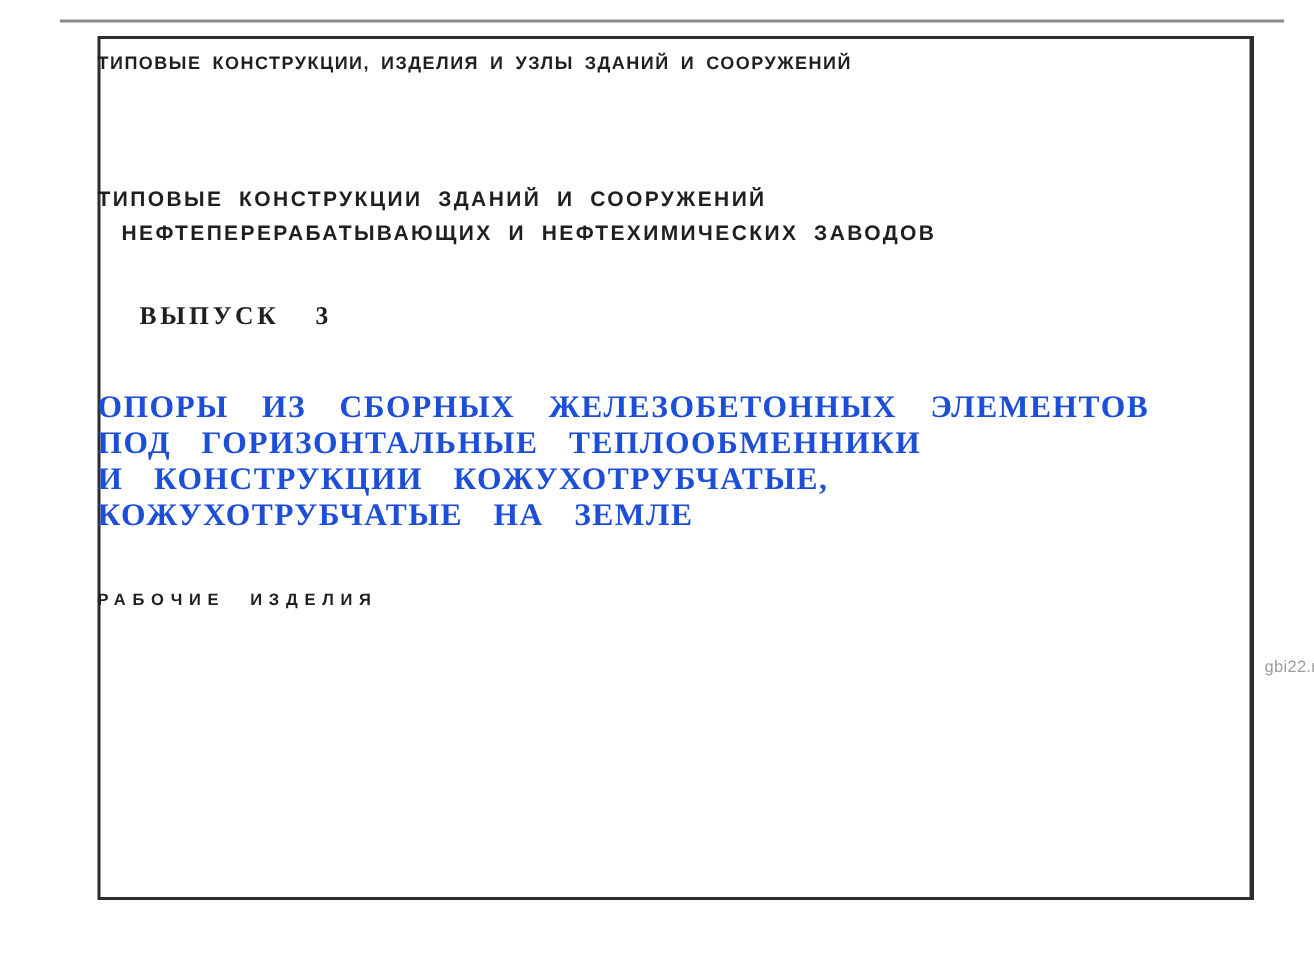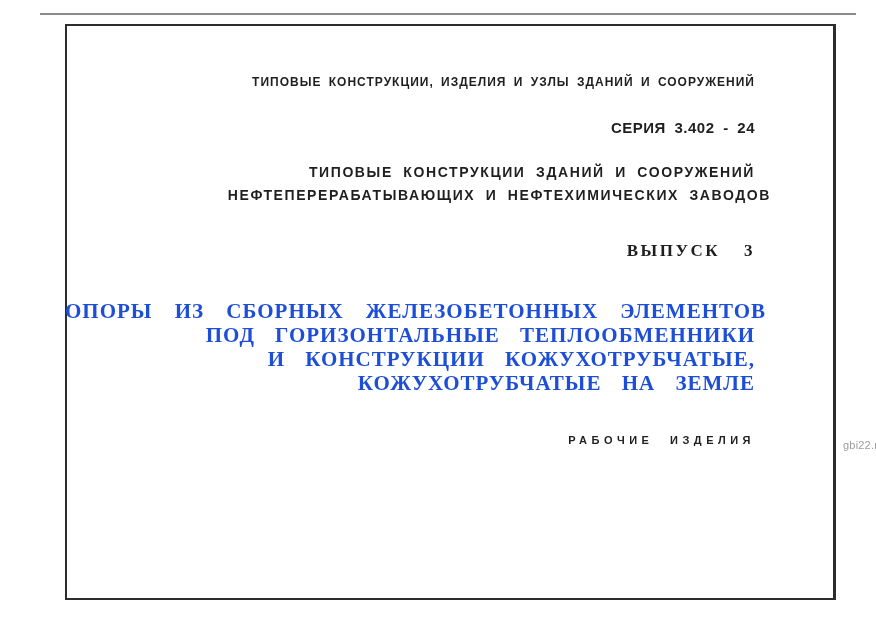--- a/index.html
+++ b/index.html
@@ -32,23 +32,22 @@
     height: 572px;
     border: 2px solid #2d2d2d;
     border-right-width: 3px;
     box-sizing: content-box;
   }
   
   .band {
     position: absolute;
     left: 65px;
     width: 690px;
-    text-align: right;
+    text-align: left;
     white-space: nowrap;
-    margin-top: 40px;
   }
   .category {
     top: 35px;
     font-size: 12px;
     font-weight: bold;
     letter-spacing: 1px;
     word-spacing: 3px;
     line-height: 14px;
   }
   .series {
@@ -76,20 +75,21 @@
     line-height: 17px;
     padding-left: 16px;
   }
   .issue {
     top: 201px;
     font-family: "Liberation Serif", serif;
     font-size: 17px;
     font-weight: bold;
     letter-spacing: 2.5px;
     line-height: 20px;
+    padding-left: 28px;
   }
   .issue .issue-number {
     margin-left: 24px;
   }
   .main-title {
     top: 259px;
     font-family: "Liberation Serif", serif;
     font-size: 21px;
     font-weight: bold;
     letter-spacing: 1px;
@@ -132,21 +132,20 @@
 <body>
 
 <div class="page">
 
   <div class="top-rule"></div>
 
   <div class="frame"></div>
 
   <div class="band category">ТИПОВЫЕ КОНСТРУКЦИИ, ИЗДЕЛИЯ И УЗЛЫ ЗДАНИЙ И СООРУЖЕНИЙ</div>
 
-  <div class="band series">СЕРИЯ 3.402 - 24</div>
 
   <div class="band subtitle1">ТИПОВЫЕ КОНСТРУКЦИИ ЗДАНИЙ И СООРУЖЕНИЙ</div>
 
   <div class="band subtitle2">НЕФТЕПЕРЕРАБАТЫВАЮЩИХ И НЕФТЕХИМИЧЕСКИХ ЗАВОДОВ</div>
 
   <div class="band issue">
     <span>ВЫПУСК</span><span class="issue-number">3</span>
   </div>
 
   <div class="band main-title">

